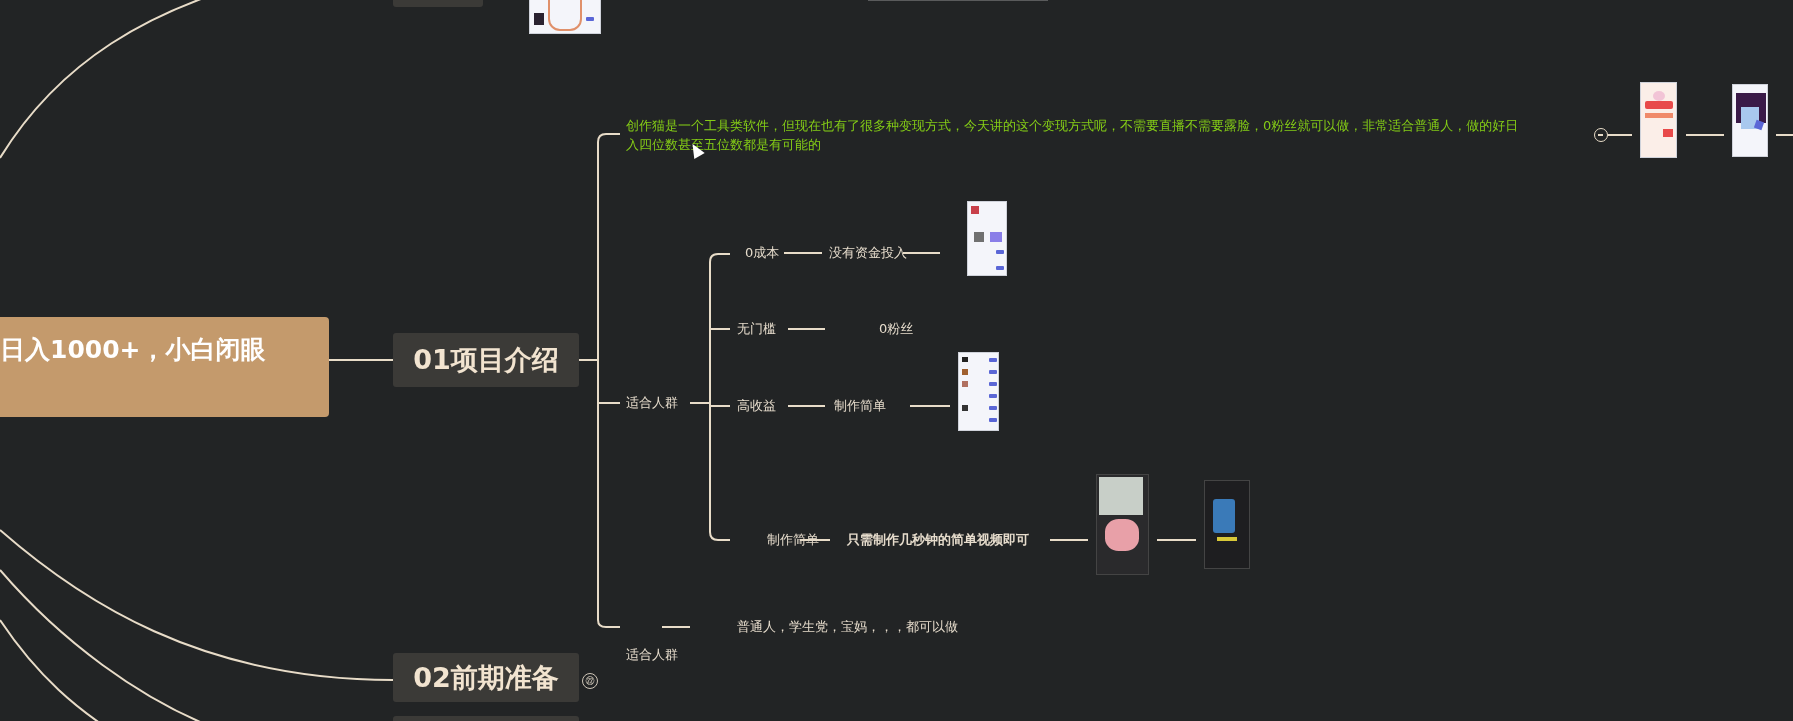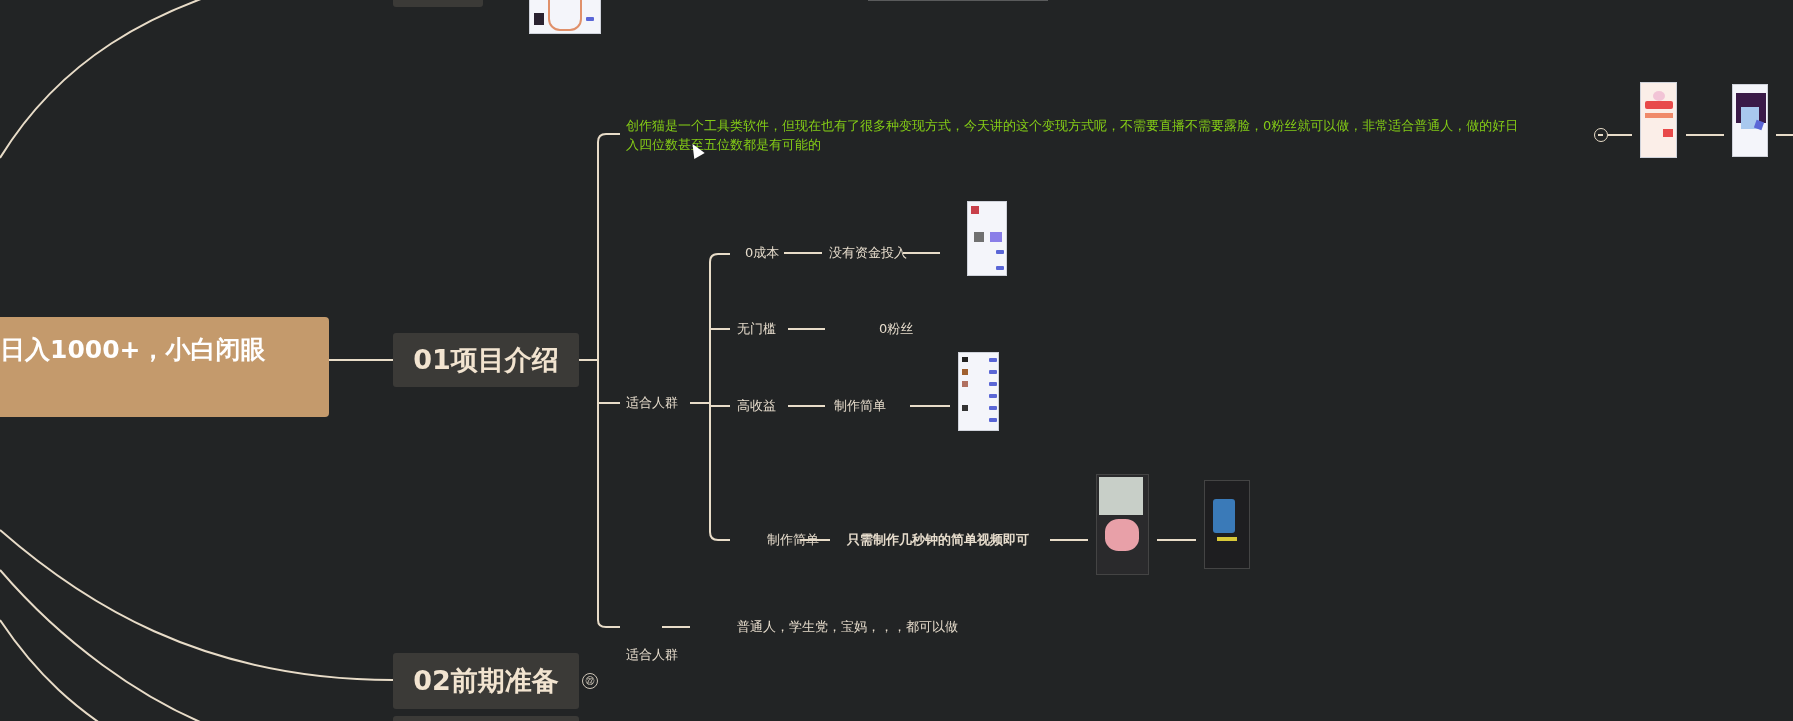--- a/index.html
+++ b/index.html
@@ -99,21 +99,21 @@
 <div class="abs" style="left:868px; top:-4px; width:180px; height:5px; background:#5a5b5c;"></div>
 
 <div class="central">
   <span>日入1000+，小白闭眼</span>
 </div>
 
 <div class="topic" style="left:393px; top:333px; width:186px; height:54px;">
   <span>01项目介绍</span>
 </div>
 
-<div class="topic" style="left:393px; top:653px; width:186px; height:56px;">
+<div class="topic" style="left:393px; top:653px; width:186px; height:49px;">
   <span>02前期准备</span>
 </div>
 <div class="badge" style="left:582px; top:673px;">
   <span>㉒</span>
 </div>
 <div class="abs" style="left:393px; top:716px; width:186px; height:20px; background:#3b3a37; border-radius:3px;"></div>
 
 <div class="desc" style="left:626px; top:116px;">
   <div>创作猫是一个工具类软件，但现在也有了很多种变现方式，今天讲的这个变现方式呢，不需要直播不需要露脸，0粉丝就可以做，非常适合普通人，做的好日</div>
   <div>入四位数甚至五位数都是有可能的</div>

